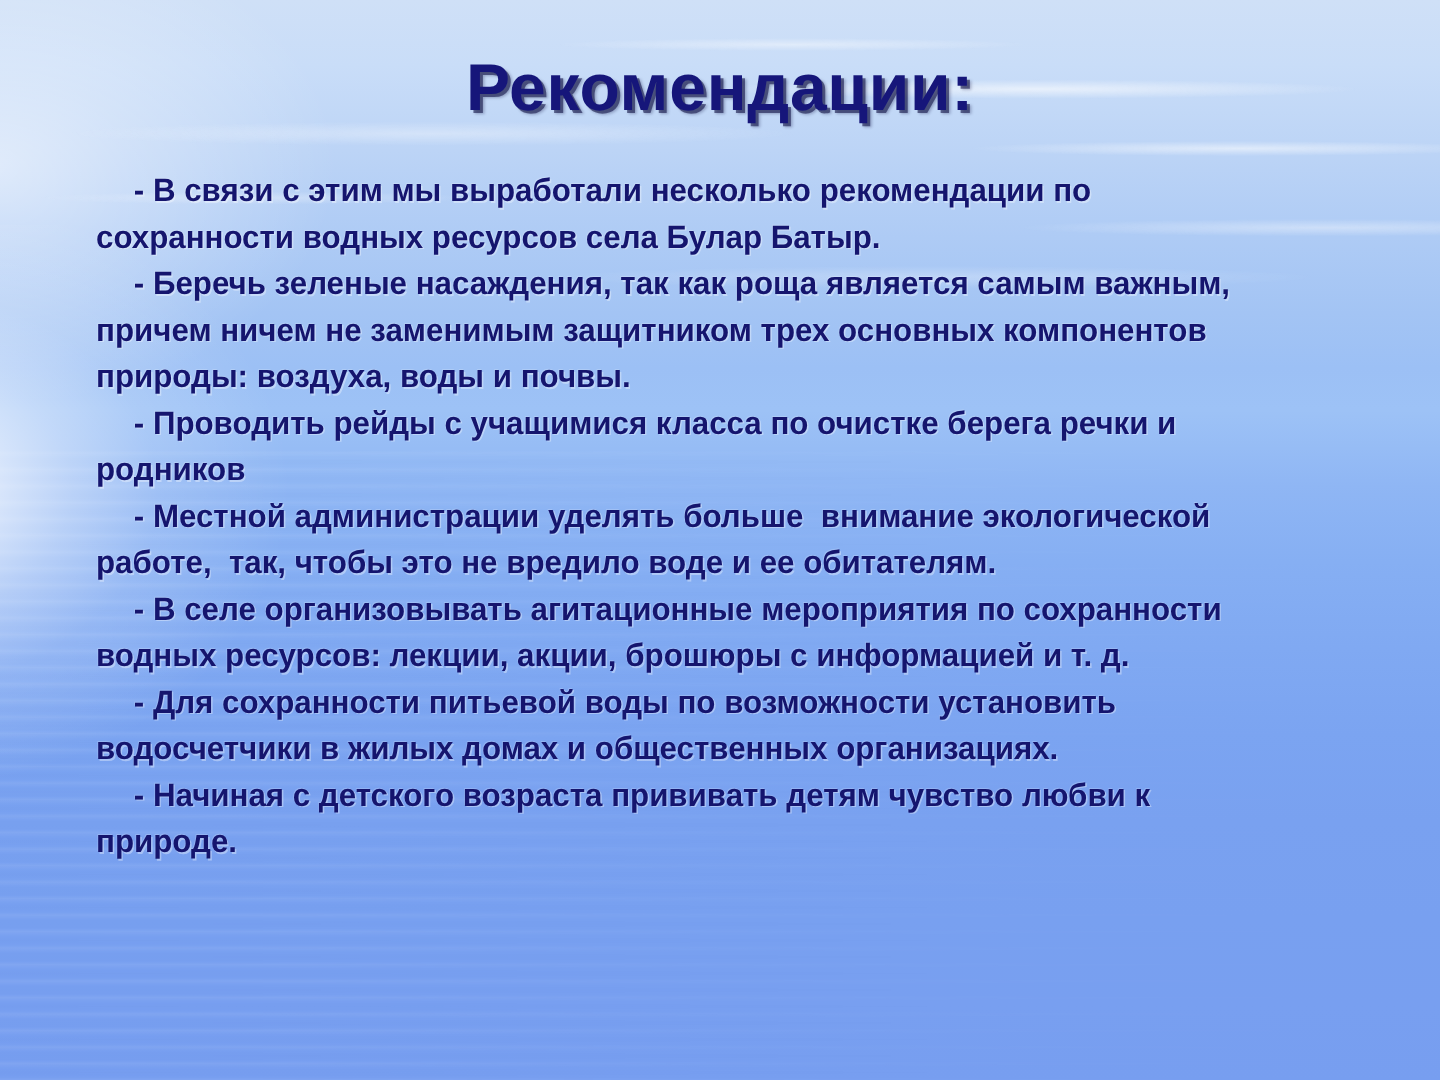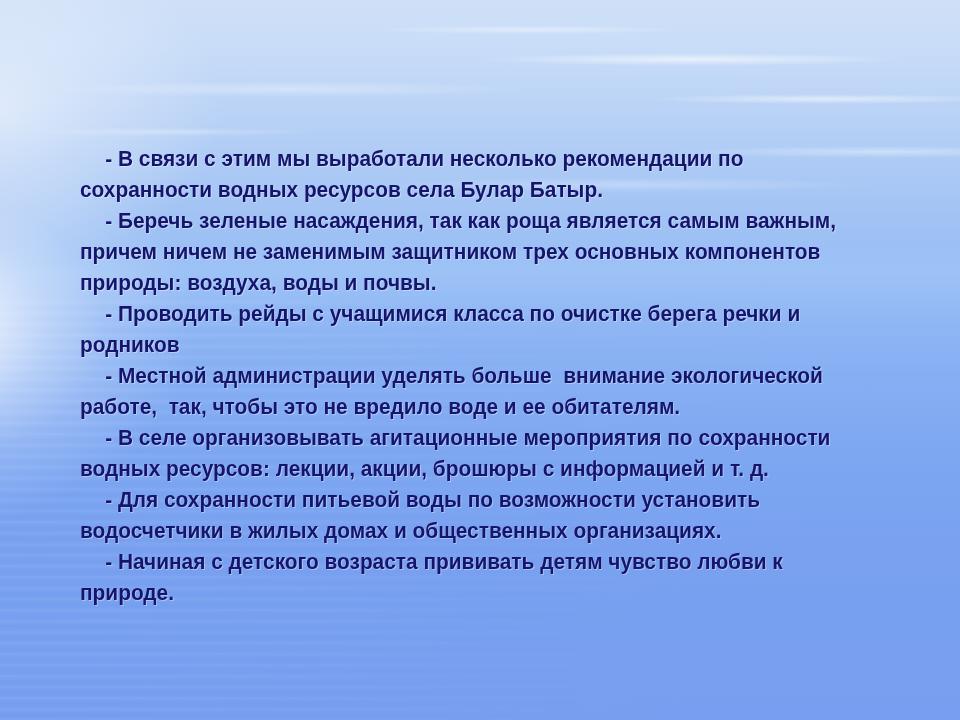--- a/index.html
+++ b/index.html
@@ -118,24 +118,23 @@
     font-weight: bold;
     letter-spacing: 0.5px;
     color: #16167a;
     text-shadow:
       2px 2px 0 rgba(10,10,60,0.55),
       3px 3px 2px rgba(10,10,60,0.28);
   }
 
   .body-block {
     position: absolute;
-    left: 80px;
+    left: 64px;
     top: 112px;
     width: 824px;
-    margin-top: 32px;
   }
 
   .para {
     margin: 0 0 0 0;
     padding: 0;
     font-size: 21.5px;
     font-weight: bold;
     line-height: 31px;
     color: #15156e;
     text-indent: 20px;
@@ -152,20 +151,21 @@
 
 <div class="slide">
 
   <div class="glow-sky"></div>
   <div class="clouds"></div>
   <div class="ripples"></div>
   <div class="glow-left"></div>
 
   <div class="content">
 
+    <div class="slide-title">Рекомендации:</div>
 
     <div class="body-block">
       <p class="para"> - В связи с этим мы выработали несколько рекомендации по сохранности водных ресурсов села Булар Батыр.</p>
       <p class="para"> - Беречь зеленые насаждения, так как роща является самым важным, причем ничем не заменимым защитником трех основных компонентов природы: воздуха, воды и почвы.</p>
       <p class="para"> - Проводить рейды с учащимися класса по очистке берега речки и родников</p>
       <p class="para"> - Местной администрации уделять больше  внимание экологической работе,  так, чтобы это не вредило воде и ее обитателям.</p>
       <p class="para"> - В селе организовывать агитационные мероприятия по сохранности водных ресурсов: лекции, акции, брошюры с информацией и т. д.</p>
       <p class="para"> - Для сохранности питьевой воды по возможности установить водосчетчики в жилых домах и общественных организациях.</p>
       <p class="para"> - Начиная с детского возраста прививать детям чувство любви к природе.</p>
     </div>

